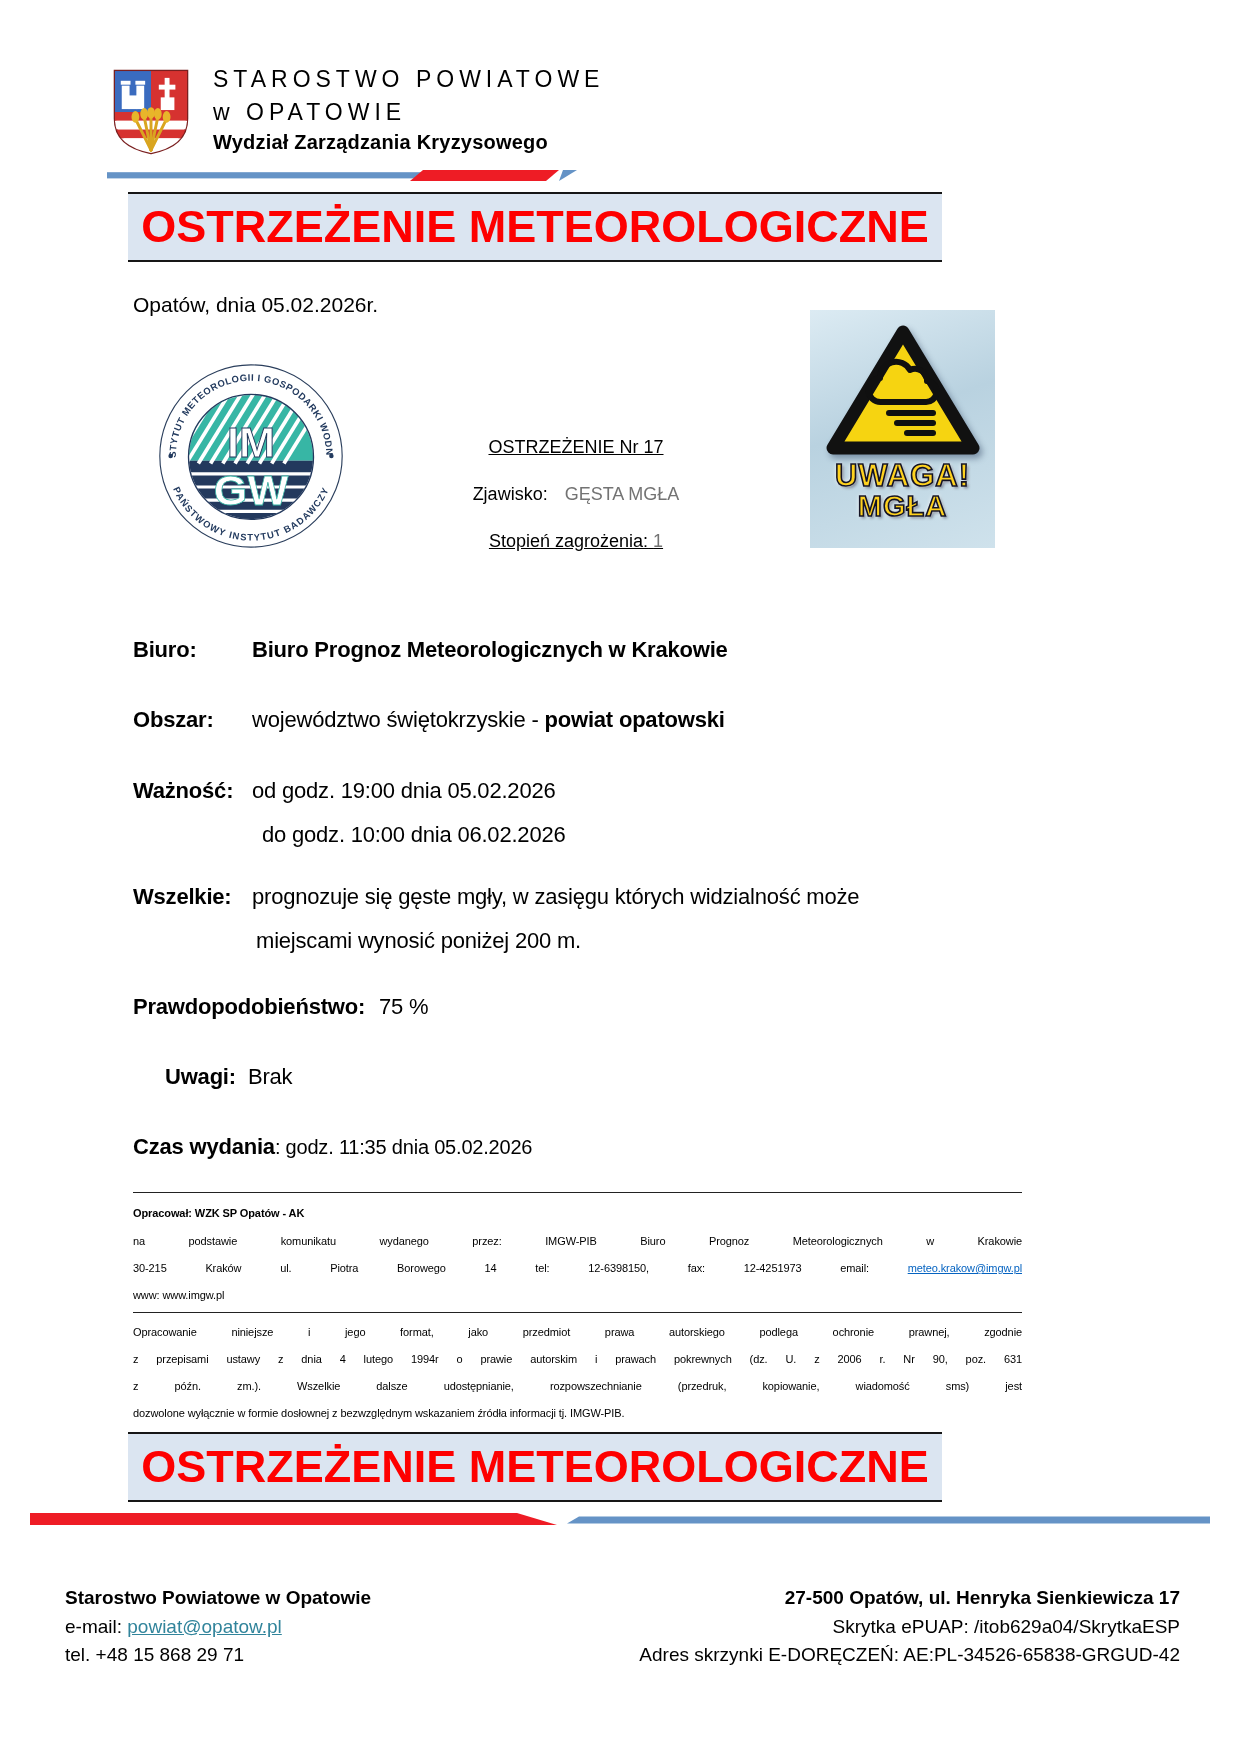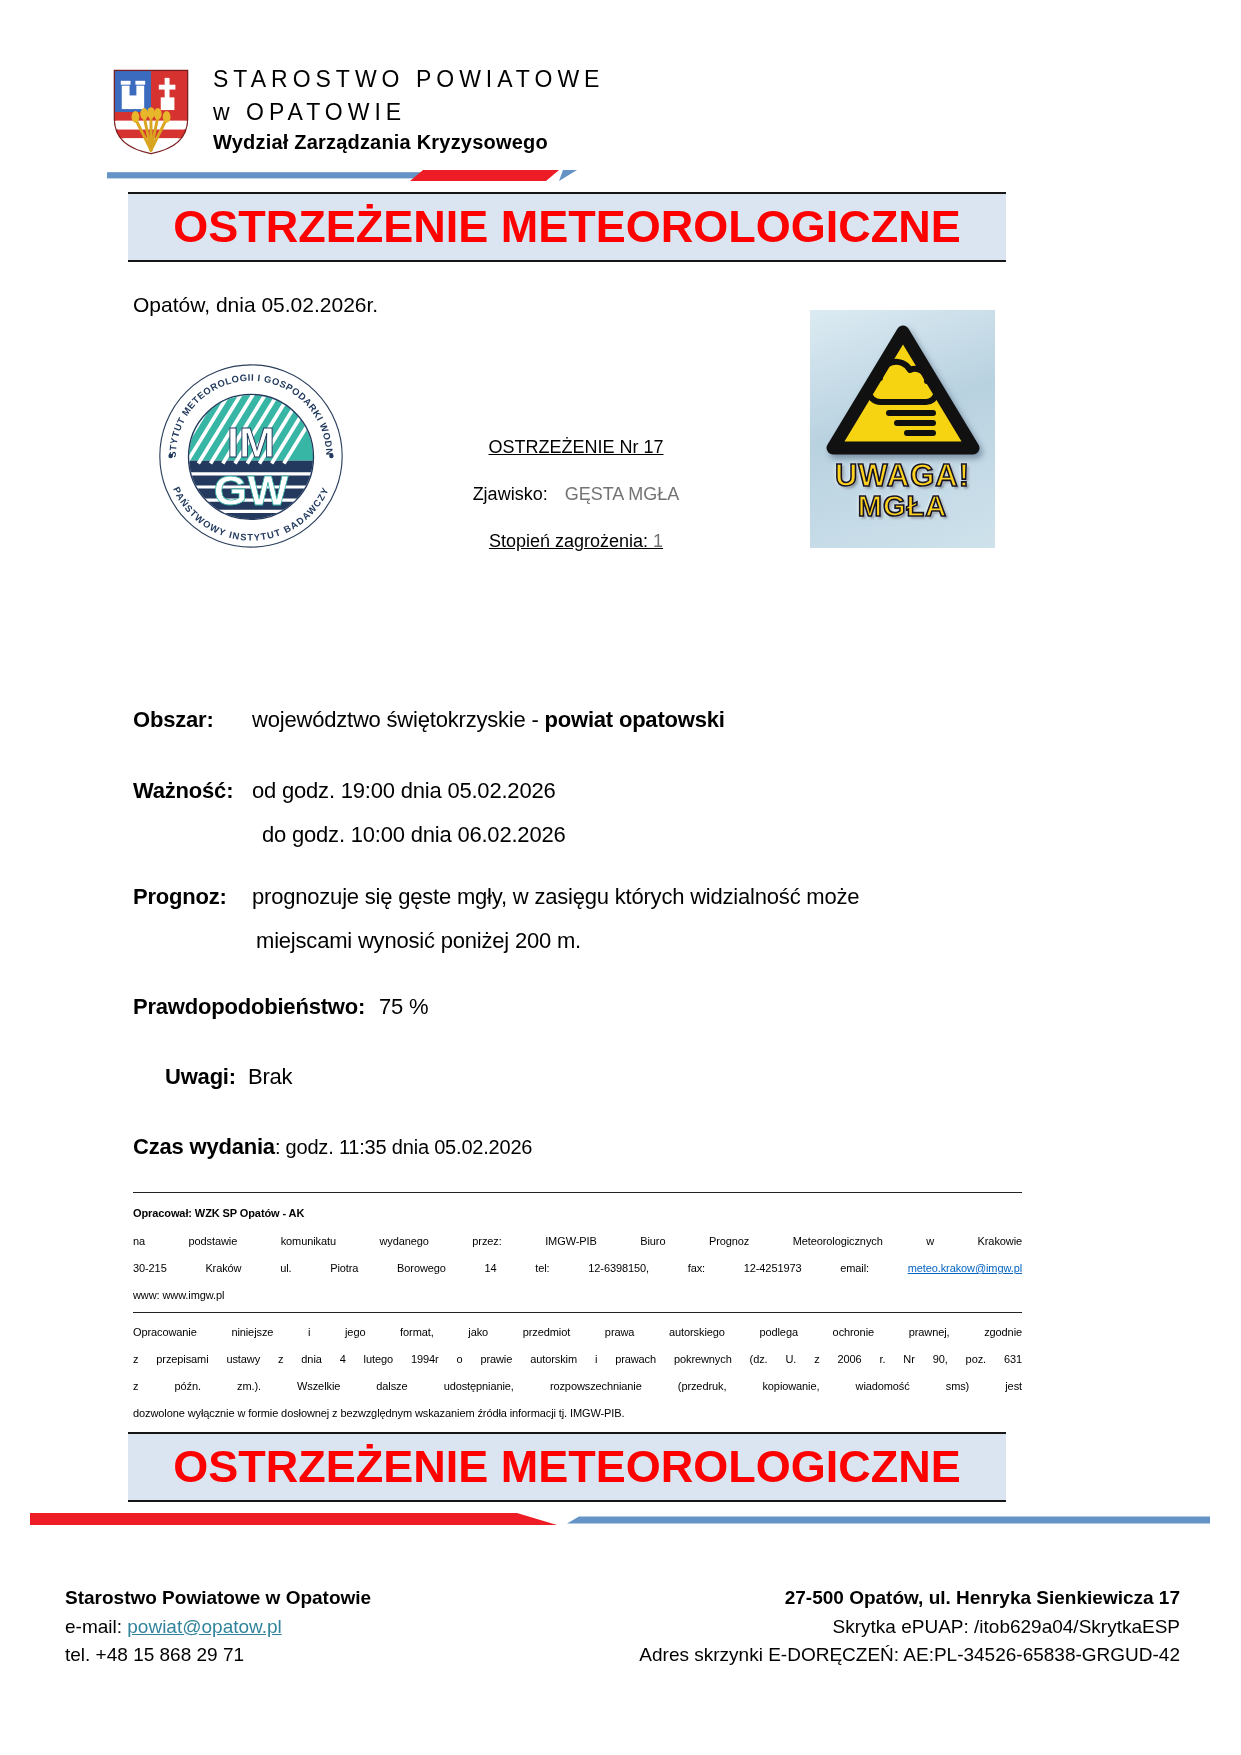--- a/index.html
+++ b/index.html
@@ -9,21 +9,21 @@
     overflow:hidden;
   }
   .abs { position:absolute; }
 
   
   .org-line1, .org-line2 { font-weight:normal; font-size:23px; letter-spacing:5px; white-space:nowrap; }
   .org-dept { font-weight:bold; font-size:20px; letter-spacing:.2px; white-space:nowrap;text-align:right; }
 
   
   .banner {
-    left:128px; width:878px; background:#dbe5f1;
+    left:128px; width:814px; background:#dbe5f1;
     border-top:2px solid #161616; border-bottom:2px solid #161616;
     text-align:center; font-weight:bold; font-size:45px; line-height:50px;
     color:#fe0000; padding:8px 0; white-space:nowrap;
   }
 
   .dateline { left:133px; top:293px; font-size:21px; }
 
   
   .warn { left:330px; top:424px; width:492px; text-align:center;
           font-size:18px; font-weight:normal; line-height:47px; white-space:nowrap; }
@@ -198,32 +198,35 @@
       <g stroke="#101010" stroke-width="6" stroke-linecap="round">
         <line x1="66" y1="91" x2="110" y2="91"></line>
         <line x1="74" y1="101" x2="110" y2="101"></line>
         <line x1="84" y1="111" x2="110" y2="111"></line>
       </g>
     </svg>
     <div class="sign-word1">UWAGA!</div>
     <div class="sign-word2">MGŁA</div>
   </div>
 
+  <div class="row" style="top:637px;">
+    <b class="lblw">Biuro:</b><b>Biuro Prognoz Meteorologicznych w Krakowie</b>
+  </div>
 
   <div class="row" style="top:707px;">
     <b class="lblw">Obszar:</b><span>województwo świętokrzyskie - </span><b>powiat opatowski</b>
   </div>
 
   <div class="row" style="top:778px;">
     <b class="lblw">Ważność:</b><span>od godz. 19:00 dnia 05.02.2026</span>
   </div>
   <div class="cont" style="top:822px; left:262px;">do godz. 10:00 dnia 06.02.2026</div>
 
   <div class="row" style="top:884px;">
-    <b class="lblw">Prognoz:</b><span>prognozuje się gęste mgły, w zasięgu których widzialność może</span>
+    <b class="lblw">Wszelkie:</b><span>prognozuje się gęste mgły, w zasięgu których widzialność może</span>
   </div>
   <div class="cont" style="top:928px;">miejscami wynosić poniżej 200 m.</div>
 
   <div class="row" style="top:994px;">
     <b style="margin-right:14px;">Prawdopodobieństwo:</b><span>75 %</span>
   </div>
 
   <div class="row" style="top:1064px;">
     <b style="margin-right:12px;margin-left:32px;">Uwagi:</b><span>Brak</span>
   </div>

